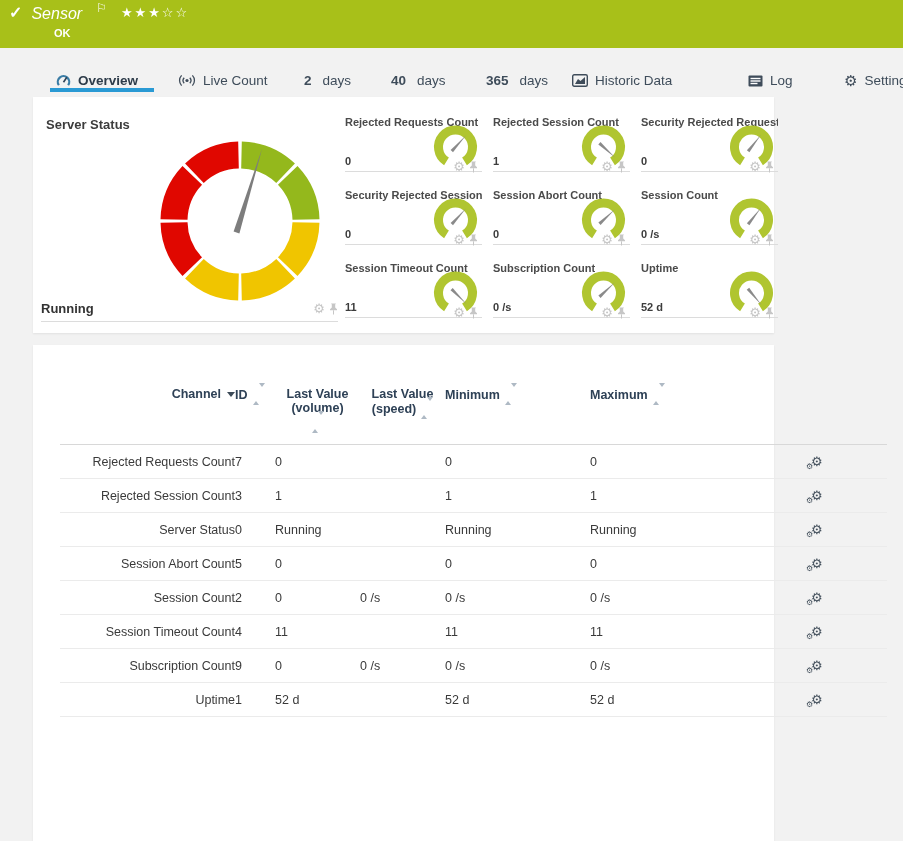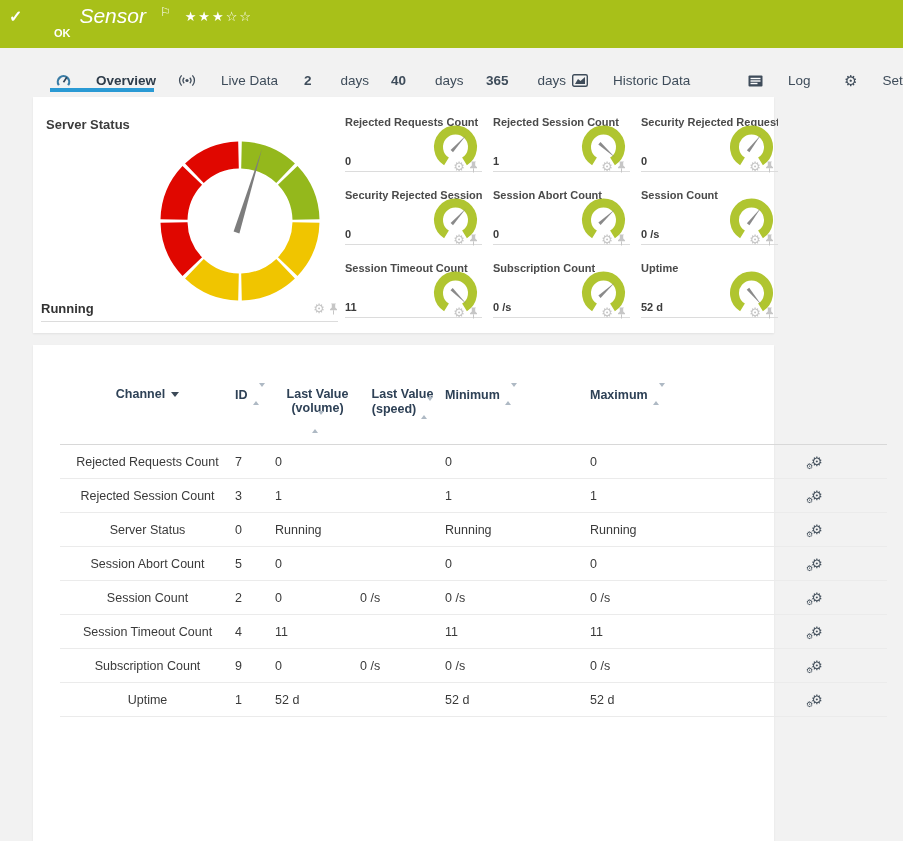--- a/index.html
+++ b/index.html
@@ -6,28 +6,28 @@
   body{
     width:903px;height:841px;position:relative;overflow:hidden;
     background:#f2f2f2;
     font-family:"Liberation Sans", sans-serif;
     -webkit-font-smoothing:antialiased;
   }
   
   .sensor-header{position:absolute;left:0;top:0;width:903px;height:48px;background:#a8c019;color:#fff;}
   .h-top{position:absolute;left:9px;top:4px;display:flex;align-items:baseline;}
   .h-check{font-size:16px;font-weight:bold;margin-right:9px;position:relative;top:-1px;}
-  .h-kind{font-style:italic;font-size:21px;margin-right:9px;margin-left:48px;}
+  .h-kind{font-style:italic;font-size:16px;margin-right:9px;}
   .h-title{font-size:19px;font-weight:bold;letter-spacing:.2px;}
   .h-flag{font-size:12px;margin-left:5px;position:relative;top:-7px;}
   .h-stars{font-size:13px;margin-left:14px;letter-spacing:2px;position:relative;top:-2px;}
   .h-ok{position:absolute;left:54px;top:27px;font-size:11px;font-weight:bold;}
   
   .tabbar{position:absolute;left:0;top:48px;width:903px;height:49px;background:#f2f2f2;}
-  .tab{position:absolute;top:25px;display:flex;align-items:center;gap:25px;font-size:13.5px;color:#3e4c5a;cursor:pointer;white-space:nowrap;}
+  .tab{position:absolute;top:25px;display:flex;align-items:center;gap:7px;font-size:13.5px;color:#3e4c5a;cursor:pointer;white-space:nowrap;}
   .tab .t-strong{font-weight:bold;margin-right:4px;}
   .tab-overview{left:56px;font-weight:bold;color:#2e3c4a;}
   .tab-live{left:178px;}
   .tab-2d{left:304px;}
   .tab-30d{left:391px;}
   .tab-365d{left:486px;}
   .tab-historic{left:572px;}
   .tab-log{left:748px;}
   .tab-settings{left:844px;}
   .tab-underline{position:absolute;left:50px;top:40px;width:104px;height:4px;background:#2a9ad4;}
@@ -48,21 +48,21 @@
   .tile{position:relative;width:137px;height:73px;}
   .tile-label{position:absolute;left:0;top:2px;font-size:11px;font-weight:bold;color:#4a4a4a;white-space:nowrap;overflow:hidden;max-width:137px;}
   .tile-gauge{position:absolute;right:3px;top:9px;z-index:1;}
   .tile-value{position:absolute;left:0;top:41px;font-size:11px;font-weight:bold;color:#3c3c3c;}
   .tile-line{position:absolute;left:0;right:0;top:57px;border-bottom:1px solid #dcdcdc;}
   .tile-icons{position:absolute;right:4px;top:46px;display:flex;align-items:center;gap:4px;z-index:2;}
   
   .ch-table{margin:42px 12px 0 27px;width:827px;border-collapse:collapse;table-layout:fixed;}
   .ch-table th{font-size:12.5px;color:#2e4156;font-weight:bold;padding:0 0 14px 0;border-bottom:1px solid #d8d8d8;vertical-align:top;}
   .ch-table td{height:33px;border-bottom:1px solid #ebebeb;font-size:12.5px;color:#3a3a3a;padding:0;}
-  .al{text-align:center;} .ar{text-align:left;} .ac{text-align:center;}
+  .al{text-align:right;} .ar{text-align:left;} .ac{text-align:center;}
   .hdr-sub{font-weight:bold;}
   .sort-both{display:inline-block;vertical-align:1px;margin-left:5px;}
   .sort-both .up{width:0;height:0;border-left:3.5px solid transparent;border-right:3.5px solid transparent;border-bottom:4px solid #aeb9c4;margin-bottom:2px;}
   .sort-both .down{width:0;height:0;border-left:3.5px solid transparent;border-right:3.5px solid transparent;border-top:4px solid #aeb9c4;}
   .sort-desc{display:inline-block;width:0;height:0;border-left:4px solid transparent;border-right:4px solid transparent;border-top:5px solid #3c4a58;margin-left:6px;vertical-align:1px;}
   .col-set{padding-left:66px !important;}
   .row-gears{position:relative;display:inline-block;font-size:13px;color:#46525e;cursor:pointer;line-height:1;}
   .row-gears .g2{position:absolute;left:-5px;bottom:-3px;font-size:8px;}
   svg{overflow:visible;}
 </style>
@@ -88,21 +88,21 @@
     <span>Overview</span>
   </div>
   <div class="tab tab-live">
     <svg width="18" height="13" viewBox="0 0 18 13">
       <circle cx="9" cy="6.5" r="1.6" fill="#3f4c5a"></circle>
       <path d="M6.2 3.7 A4.2 4.2 0 0 0 6.2 9.3" fill="none" stroke="#3f4c5a" stroke-width="1.3"></path>
       <path d="M3.6 1.4 A7.4 7.4 0 0 0 3.6 11.6" fill="none" stroke="#3f4c5a" stroke-width="1.3"></path>
       <path d="M11.8 3.7 A4.2 4.2 0 0 1 11.8 9.3" fill="none" stroke="#3f4c5a" stroke-width="1.3"></path>
       <path d="M14.4 1.4 A7.4 7.4 0 0 1 14.4 11.6" fill="none" stroke="#3f4c5a" stroke-width="1.3"></path>
     </svg>
-    <span>Live Data</span>
+    <span>Live Count</span>
   </div>
   <div class="tab tab-2d">
     <span class="t-strong">2</span>
     <span>days</span>
   </div>
   <div class="tab tab-30d">
     <span class="t-strong">40</span>
     <span>days</span>
   </div>
   <div class="tab tab-365d">

